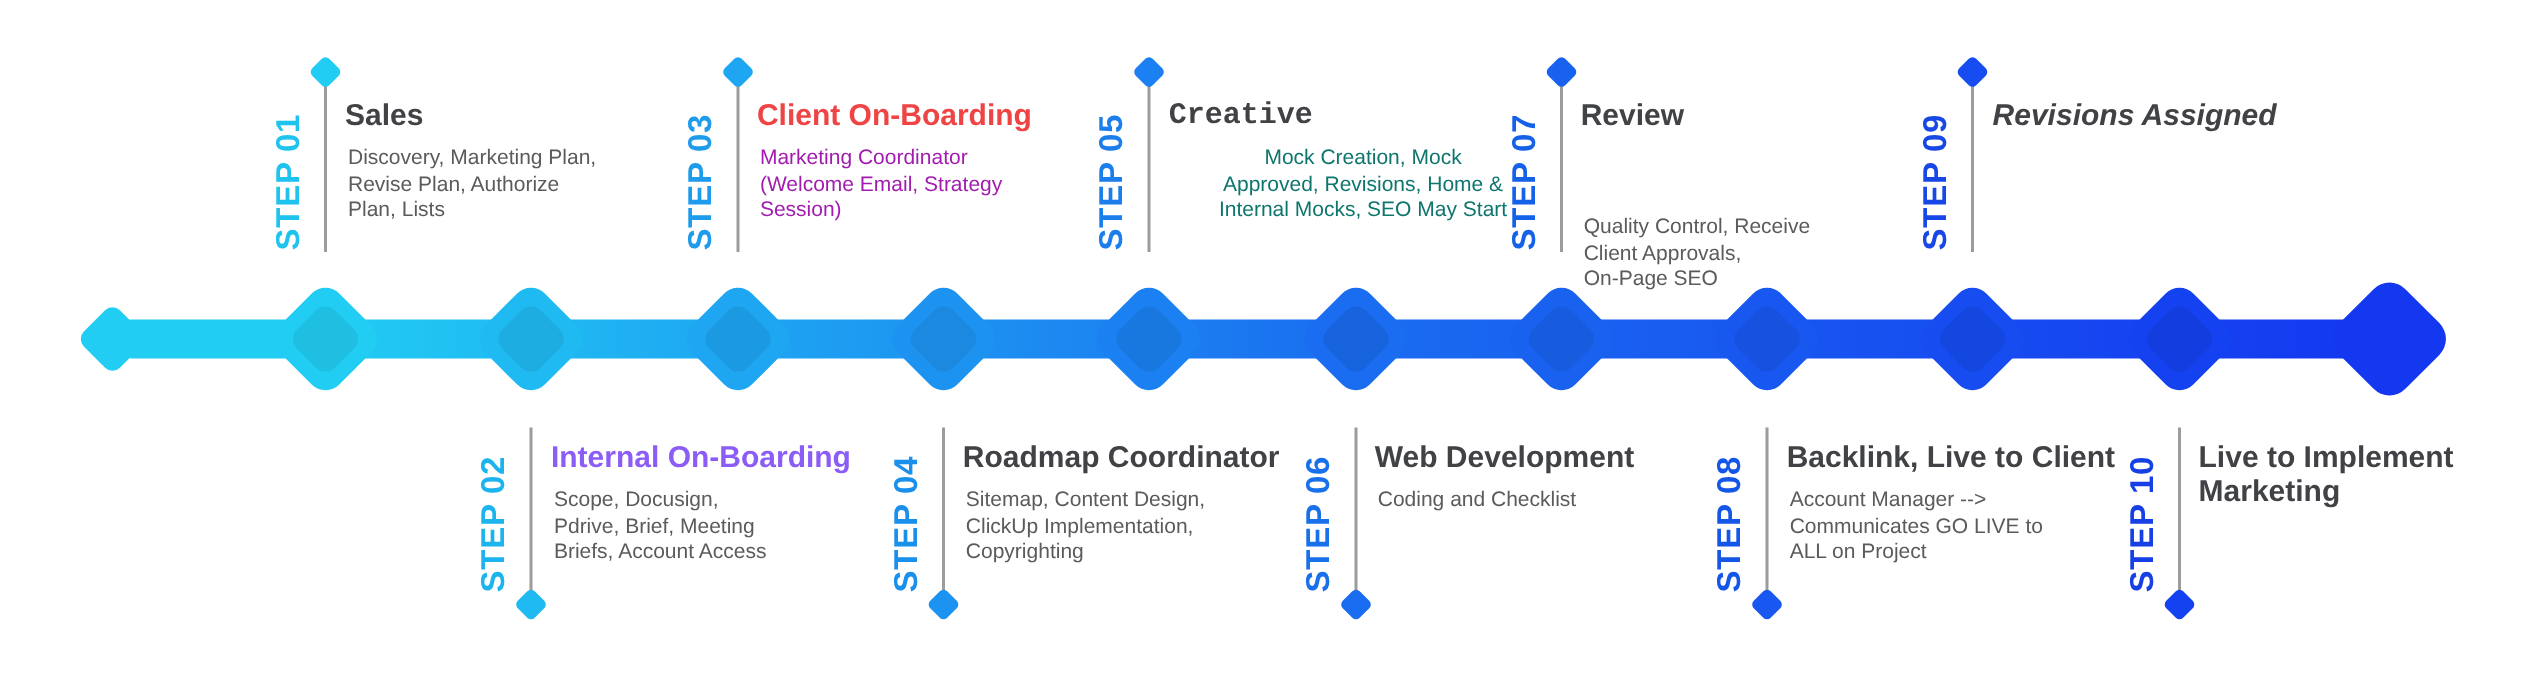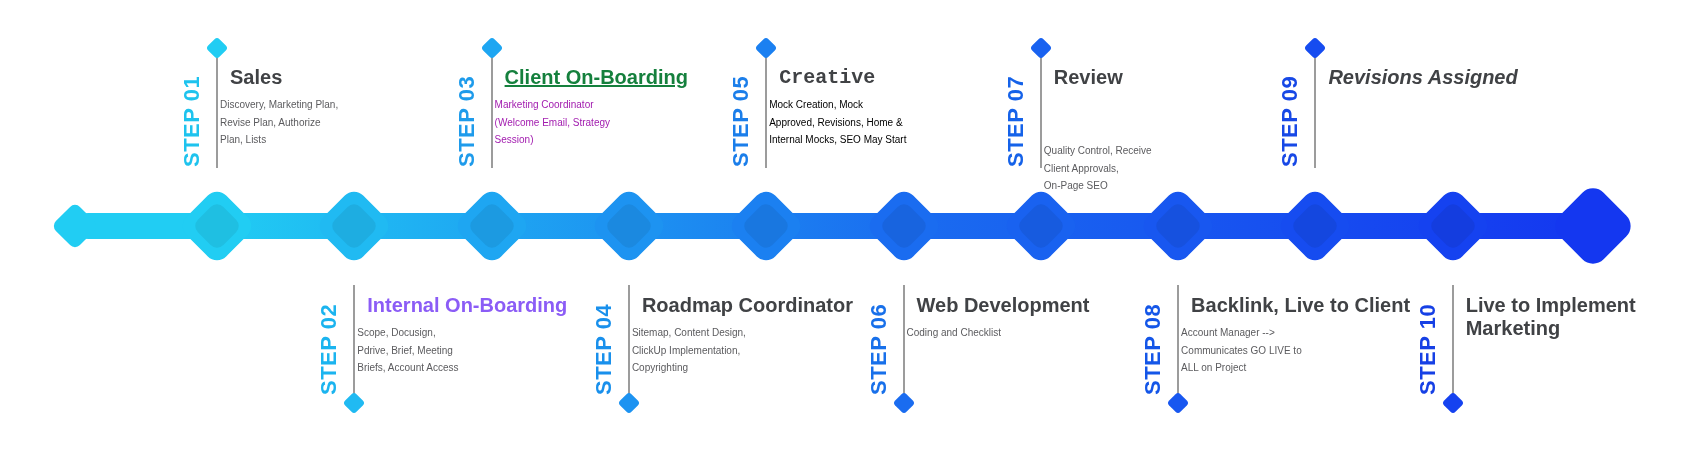--- a/index.html
+++ b/index.html
@@ -49,22 +49,22 @@
   .step.top    .step-label { top: 59px; }
   .step.bottom .step-label { top: 287px; }
   .step-title {
     position: absolute; left: 13px; width: 260px;
     font-size: 20px; font-weight: 700; line-height: 23px;
     white-space: pre-line;
   }
   .step.top    .step-title { top: 66px; }
   .step.bottom .step-title { top: 294px; }
   .step-desc {
-    position: absolute; left: 3px; width: 255px;
-    font-size: 10px; line-height: 17.5px;
+    position: absolute; left: 15px; width: 255px;
+    font-size: 14px; line-height: 17.5px;
     white-space: pre-line;
   }
   .step.top    .step-desc { top: 96px; }
   .step.bottom .step-desc { top: 324px; }
 </style>
 </head>
 <body>
 
 <div class="canvas">
   <div class="band">
@@ -110,40 +110,40 @@
     <div class="step-label" style="color: rgb(27, 180, 239);">STEP 02</div>
     <div class="step-title" style="color: #8b5cf6;">Internal On-Boarding</div>
     <div class="step-desc" style="color: rgb(91, 91, 94);">Scope, Docusign,
 Pdrive, Brief, Meeting
 Briefs, Account Access</div>
   </div>
       <div class="step top" style="left: 491.6px;">
     <div class="connector" style="background: rgb(156, 156, 156);"></div>
     <div class="diamond d-marker marker-pos" style="background: rgb(30, 166, 242);"></div>
     <div class="step-label" style="color: rgb(30, 155, 235);">STEP 03</div>
-    <div class="step-title" style="color: #15803d; text-decoration: underline;">Client On-Boarding</div>
+    <div class="step-title" style="color: #ef4444;">Client On-Boarding</div>
     <div class="step-desc" style="color: #a21caf;">Marketing Coordinator
 (Welcome Email, Strategy
 Session)</div>
   </div>
       <div class="step bottom" style="left: 628.9px;">
     <div class="connector" style="background: rgb(156, 156, 156);"></div>
     <div class="diamond d-marker marker-pos" style="background: rgb(29, 147, 241);"></div>
     <div class="step-label" style="color: rgb(25, 144, 236);">STEP 04</div>
     <div class="step-title" style="color: rgb(64, 66, 69);">Roadmap Coordinator</div>
     <div class="step-desc" style="color: rgb(91, 91, 94);">Sitemap, Content Design,
 ClickUp Implementation,
 Copyrighting</div>
   </div>
       <div class="step top" style="left: 766.2px;">
     <div class="connector" style="background: rgb(156, 156, 156);"></div>
     <div class="diamond d-marker marker-pos" style="background: rgb(27, 128, 241);"></div>
     <div class="step-label" style="color: rgb(27, 126, 234);">STEP 05</div>
     <div class="step-title" style="color: rgb(64, 66, 69); font-family: Liberation Mono, monospace;">Creative</div>
-    <div class="step-desc" style="color: #000000;">Mock Creation, Mock
+    <div class="step-desc" style="color: #0f766e; text-align: center;">Mock Creation, Mock
 Approved, Revisions, Home &amp;
 Internal Mocks, SEO May Start</div>
   </div>
       <div class="step bottom" style="left: 903.5px;">
     <div class="connector" style="background: rgb(156, 156, 156);"></div>
     <div class="diamond d-marker marker-pos" style="background: rgb(26, 108, 240);"></div>
     <div class="step-label" style="color: rgb(24, 112, 234);">STEP 06</div>
     <div class="step-title" style="color: rgb(64, 66, 69);">Web Development</div>
     <div class="step-desc" style="color: rgb(91, 91, 94);">Coding and Checklist</div>
   </div>

